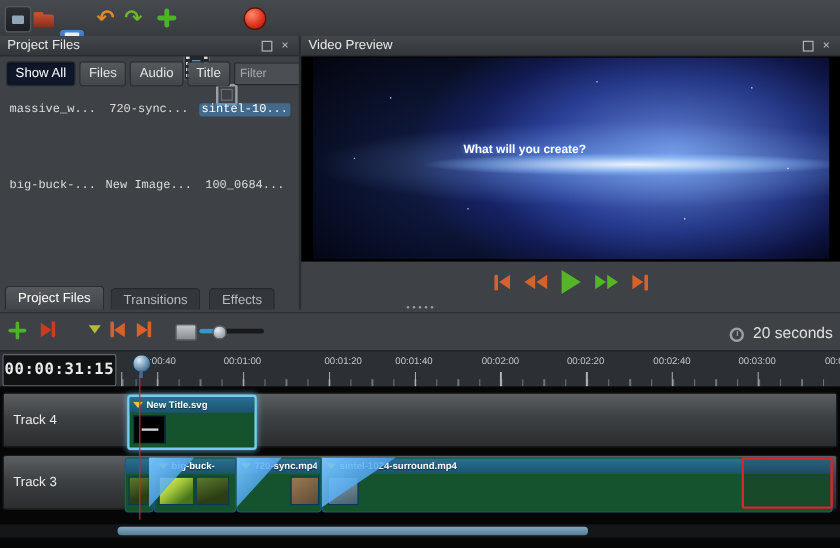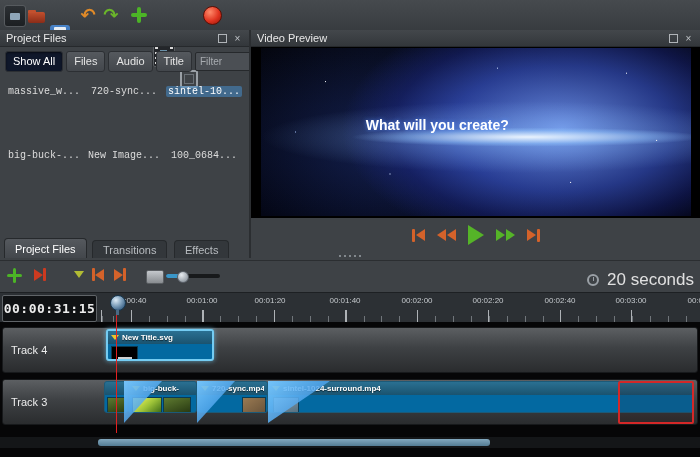--- a/index.html
+++ b/index.html
@@ -92,21 +92,21 @@
       radial-gradient(1px 1px at 55% 12%,#cfe0ff,transparent),
       radial-gradient(1px 1px at 92% 55%,#fff,transparent),
       radial-gradient(1px 1px at 8% 50%,#aac4ff,transparent),
       radial-gradient(220px 12px ellipse at 62% 53%,rgba(240,248,255,.95),rgba(150,200,255,.45) 55%,transparent 80%),
       radial-gradient(330px 46px ellipse at 60% 53%,rgba(140,190,255,.5),transparent 78%),
       radial-gradient(250px 140px ellipse at 70% 48%,rgba(120,160,255,.85),rgba(60,90,215,.6) 45%,rgba(28,40,135,.45) 68%,transparent 88%),
       radial-gradient(280px 170px ellipse at 32% 58%,rgba(48,78,190,.4),transparent 75%),
       linear-gradient(180deg,#04060f,#01020a);
     background-color:#01020a;}
   .vp-text{position:absolute;left:41%,;left:41%;top:46%;transform:translate(-50%,-50%);
-           font-size:14px;font-weight:bold;color:#fff;white-space:nowrap;text-shadow:0 0 4px rgba(80,140,255,.8);}
+           font-size:10px;font-weight:bold;color:#fff;white-space:nowrap;text-shadow:0 0 4px rgba(80,140,255,.8);}
   .transport{position:absolute;left:251px;top:218px;width:449px;height:34px;display:flex;align-items:center;justify-content:center;gap:12px;}
   .tbtn{display:flex;align-items:center;gap:1px;cursor:pointer;}
   .tbtn.orange{color:#d4622a;} .tbtn.green{color:#55b428;}
   .t{width:0;height:0;border-top:6px solid transparent;border-bottom:6px solid transparent;}
   .t.r{border-left:9px solid currentColor;} .t.l{border-right:9px solid currentColor;}
   .tb{width:3px;height:13px;background:currentColor;border-radius:1px;}
   .playtri{width:0;height:0;border-top:10px solid transparent;border-bottom:10px solid transparent;border-left:16px solid #55b428;cursor:pointer;}
 
   .splitter{position:absolute;left:0;top:252px;width:700px;height:8px;display:flex;align-items:center;justify-content:center;gap:3px;cursor:row-resize;}
   .splitter i{width:2px;height:2px;border-radius:50%;background:#9aa0a6;}
@@ -120,21 +120,21 @@
   .tt-plus i::after{left:6px;top:0;width:3px;height:15px;}
   .red{color:#cc3a20;} .olive{color:#b2bc34;} .orange{color:#d4622a;}
   .tridown{width:0;height:0;border-left:5px solid transparent;border-right:5px solid transparent;border-top:7px solid currentColor;}
   .tt-box{width:16px;height:12px;border-radius:2px;background:linear-gradient(180deg,#c4c8cc,#888c90);border:1px solid #5a5e62;}
   .zoom-slider{position:absolute;left:166px;top:13px;width:54px;height:4px;background:#17191b;border-radius:2px;cursor:pointer;}
   .zoom-slider i{position:absolute;left:0;top:0;height:4px;width:16px;background:#3a96c8;border-radius:2px;}
   .zoom-slider u{position:absolute;left:11px;top:-3px;width:10px;height:10px;border-radius:50%;
                  background:radial-gradient(circle at 35% 30%,#e8ecf0,#9aa2aa 70%);border:1px solid #5a6068;}
   .ic-clock{width:12px;height:12px;border-radius:50%;border:2px solid #9aa0a6;position:relative;box-sizing:border-box;}
   .ic-clock::before{content:"";position:absolute;left:4px;top:1px;width:1px;height:4px;background:#9aa0a6;}
-  .zoom-label{position:absolute;right:6px;top:9px;font-size:17px;color:#e0e0e0;display:flex;align-items:center;gap:8px;}
+  .zoom-label{position:absolute;right:6px;top:9px;font-size:13px;color:#e0e0e0;display:flex;align-items:flex-end;gap:8px;}
 
   
   .ruler-row{position:absolute;left:0;top:292px;width:700px;height:30px;background:#2c3034;border-top:1px solid #1d2023;}
   .timebox{position:absolute;left:2px;top:2px;width:93px;height:25px;background:#101214;border:1px solid #606468;border-radius:2px;
            display:flex;align-items:center;justify-content:center;
            font-family:"DejaVu Sans Mono",monospace;font-size:13px;font-weight:bold;color:#ececec;letter-spacing:.5px;}
   .ruler{position:absolute;left:98px;top:0;right:0;height:30px;overflow:hidden;cursor:pointer;}
   .rlabel{position:absolute;top:3px;transform:translateX(-50%);font-size:8px;color:#c4c8cc;white-space:nowrap;}
   .ticks-minor{position:absolute;left:0;right:0;bottom:1px;height:6px;
       background:repeating-linear-gradient(90deg,#70757a 0 1px,transparent 1px 17.9px);background-position-x:15px;}
@@ -143,21 +143,21 @@
   .playhead{position:absolute;left:110px;top:295px;width:14px;height:14px;border-radius:50%;z-index:60;cursor:grab;
       background:radial-gradient(circle at 35% 30%,#dcebf6,#7c9eba 45%,#3e6488 78%,#2a4a66);border:1px solid #16364e;}
   .playhead::after{content:"";position:absolute;left:5px;top:14px;width:3px;height:5px;background:#4a6a84;}
   .playline{position:absolute;left:116px;top:313px;width:1px;height:120px;background:#e22020;z-index:55;}
 
   
   .tracks-bg{position:absolute;left:0;top:322px;width:700px;height:135px;background:#060607;}
   .track-row{position:absolute;left:2px;width:696px;height:46px;border-radius:3px;border:1px solid #17191b;box-sizing:border-box;cursor:pointer;
              background:linear-gradient(180deg,#5c5f62,#3e4144 45%,#2a2c2e);}
   .trlabel{position:absolute;left:8px;top:0;bottom:0;display:flex;align-items:center;font-size:11px;color:#ececec;}
-  .clip{position:absolute;height:32px;border-radius:3px;background:#0369a1;border:1px solid #1c5a78;box-sizing:border-box;overflow:hidden;cursor:grab;}
+  .clip{position:absolute;height:46px;border-radius:3px;background:#14532d;border:1px solid #1c5a78;box-sizing:border-box;overflow:hidden;cursor:grab;}
   .clip.selected{border:2px solid #74ccf2;box-shadow:0 0 5px rgba(116,204,242,.7);}
   .clip-head{height:13px;background:linear-gradient(180deg,#2a7092,#1a536f);display:flex;align-items:center;gap:3px;padding:0 3px;}
   .menu-arrow{width:0;height:0;border-left:4px solid transparent;border-right:4px solid transparent;border-top:5px solid #eac62e;flex:none;}
   .clip-title{font-size:8px;font-weight:bold;color:#fff;white-space:nowrap;overflow:hidden;text-shadow:0 1px 1px rgba(0,0,0,.6);}
   .cthumb{position:absolute;top:15px;height:24px;border:1px solid #0c3a50;box-sizing:border-box;}
   .th-title{background:#000;display:flex;align-items:center;justify-content:center;}
   .th-title i{display:block;width:14px;height:2px;background:#d0d0d0;}
   .th-buck{background:linear-gradient(140deg,#eaf258 10%,#9cc238 45%,#47741a 80%);}
   .th-green{background:linear-gradient(160deg,#5e7a30,#2c3e14 70%);}
   .th-sync{background:linear-gradient(145deg,#9a7a52,#5e4a34);}
@@ -328,21 +328,21 @@
       <span class="ic-clock"></span>
       <span>20 seconds</span>
     </div>
   </div>
 
   <div class="ruler-row">
     <div class="timebox">00:00:31:15</div>
     <div class="ruler">
       <span class="rlabel" style="left:33px">00:00:40</span>
       <span class="rlabel" style="left:104px">00:01:00</span>
-      <span class="rlabel" style="left:172px">00:01:20</span>
+      <span class="rlabel" style="left:188px">00:01:20</span>
       <span class="rlabel" style="left:247px">00:01:40</span>
       <span class="rlabel" style="left:319px">00:02:00</span>
       <span class="rlabel" style="left:390px">00:02:20</span>
       <span class="rlabel" style="left:462px">00:02:40</span>
       <span class="rlabel" style="left:533px">00:03:00</span>
       <span class="rlabel" style="left:605px">00:03:20</span>
       <div class="ticks-minor"></div>
       <div class="ticks-major"></div>
     </div>
   </div>

